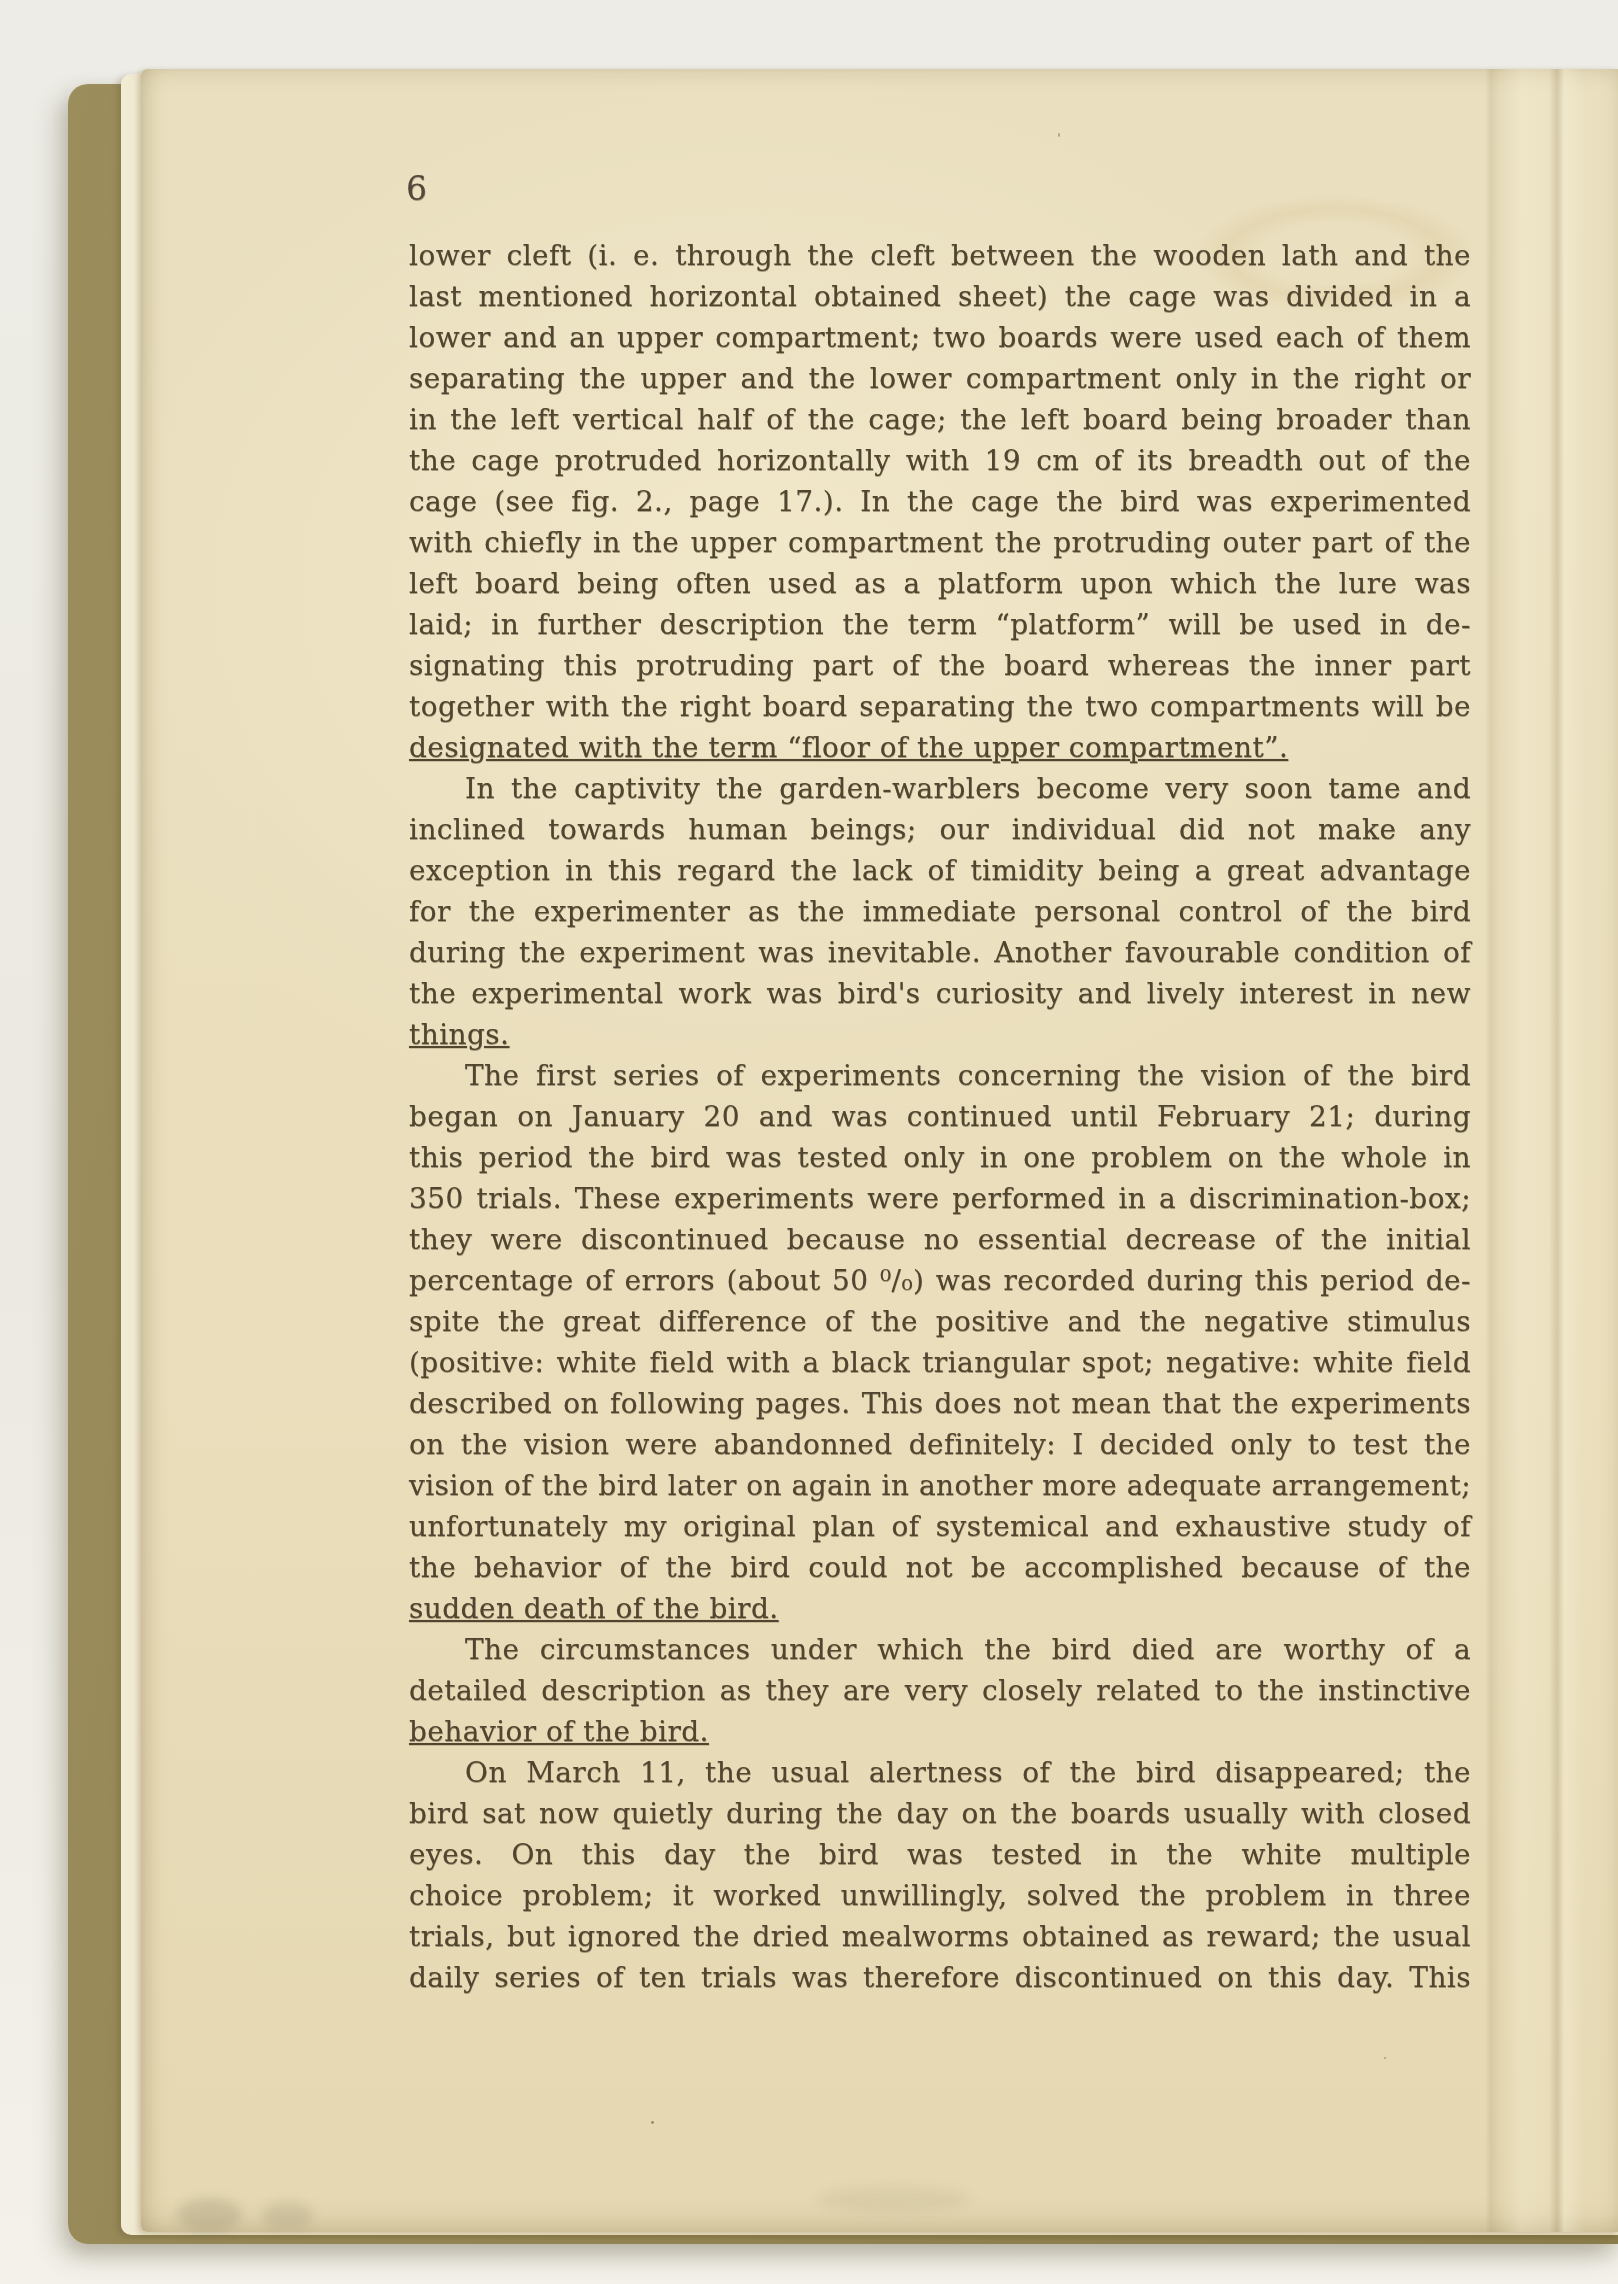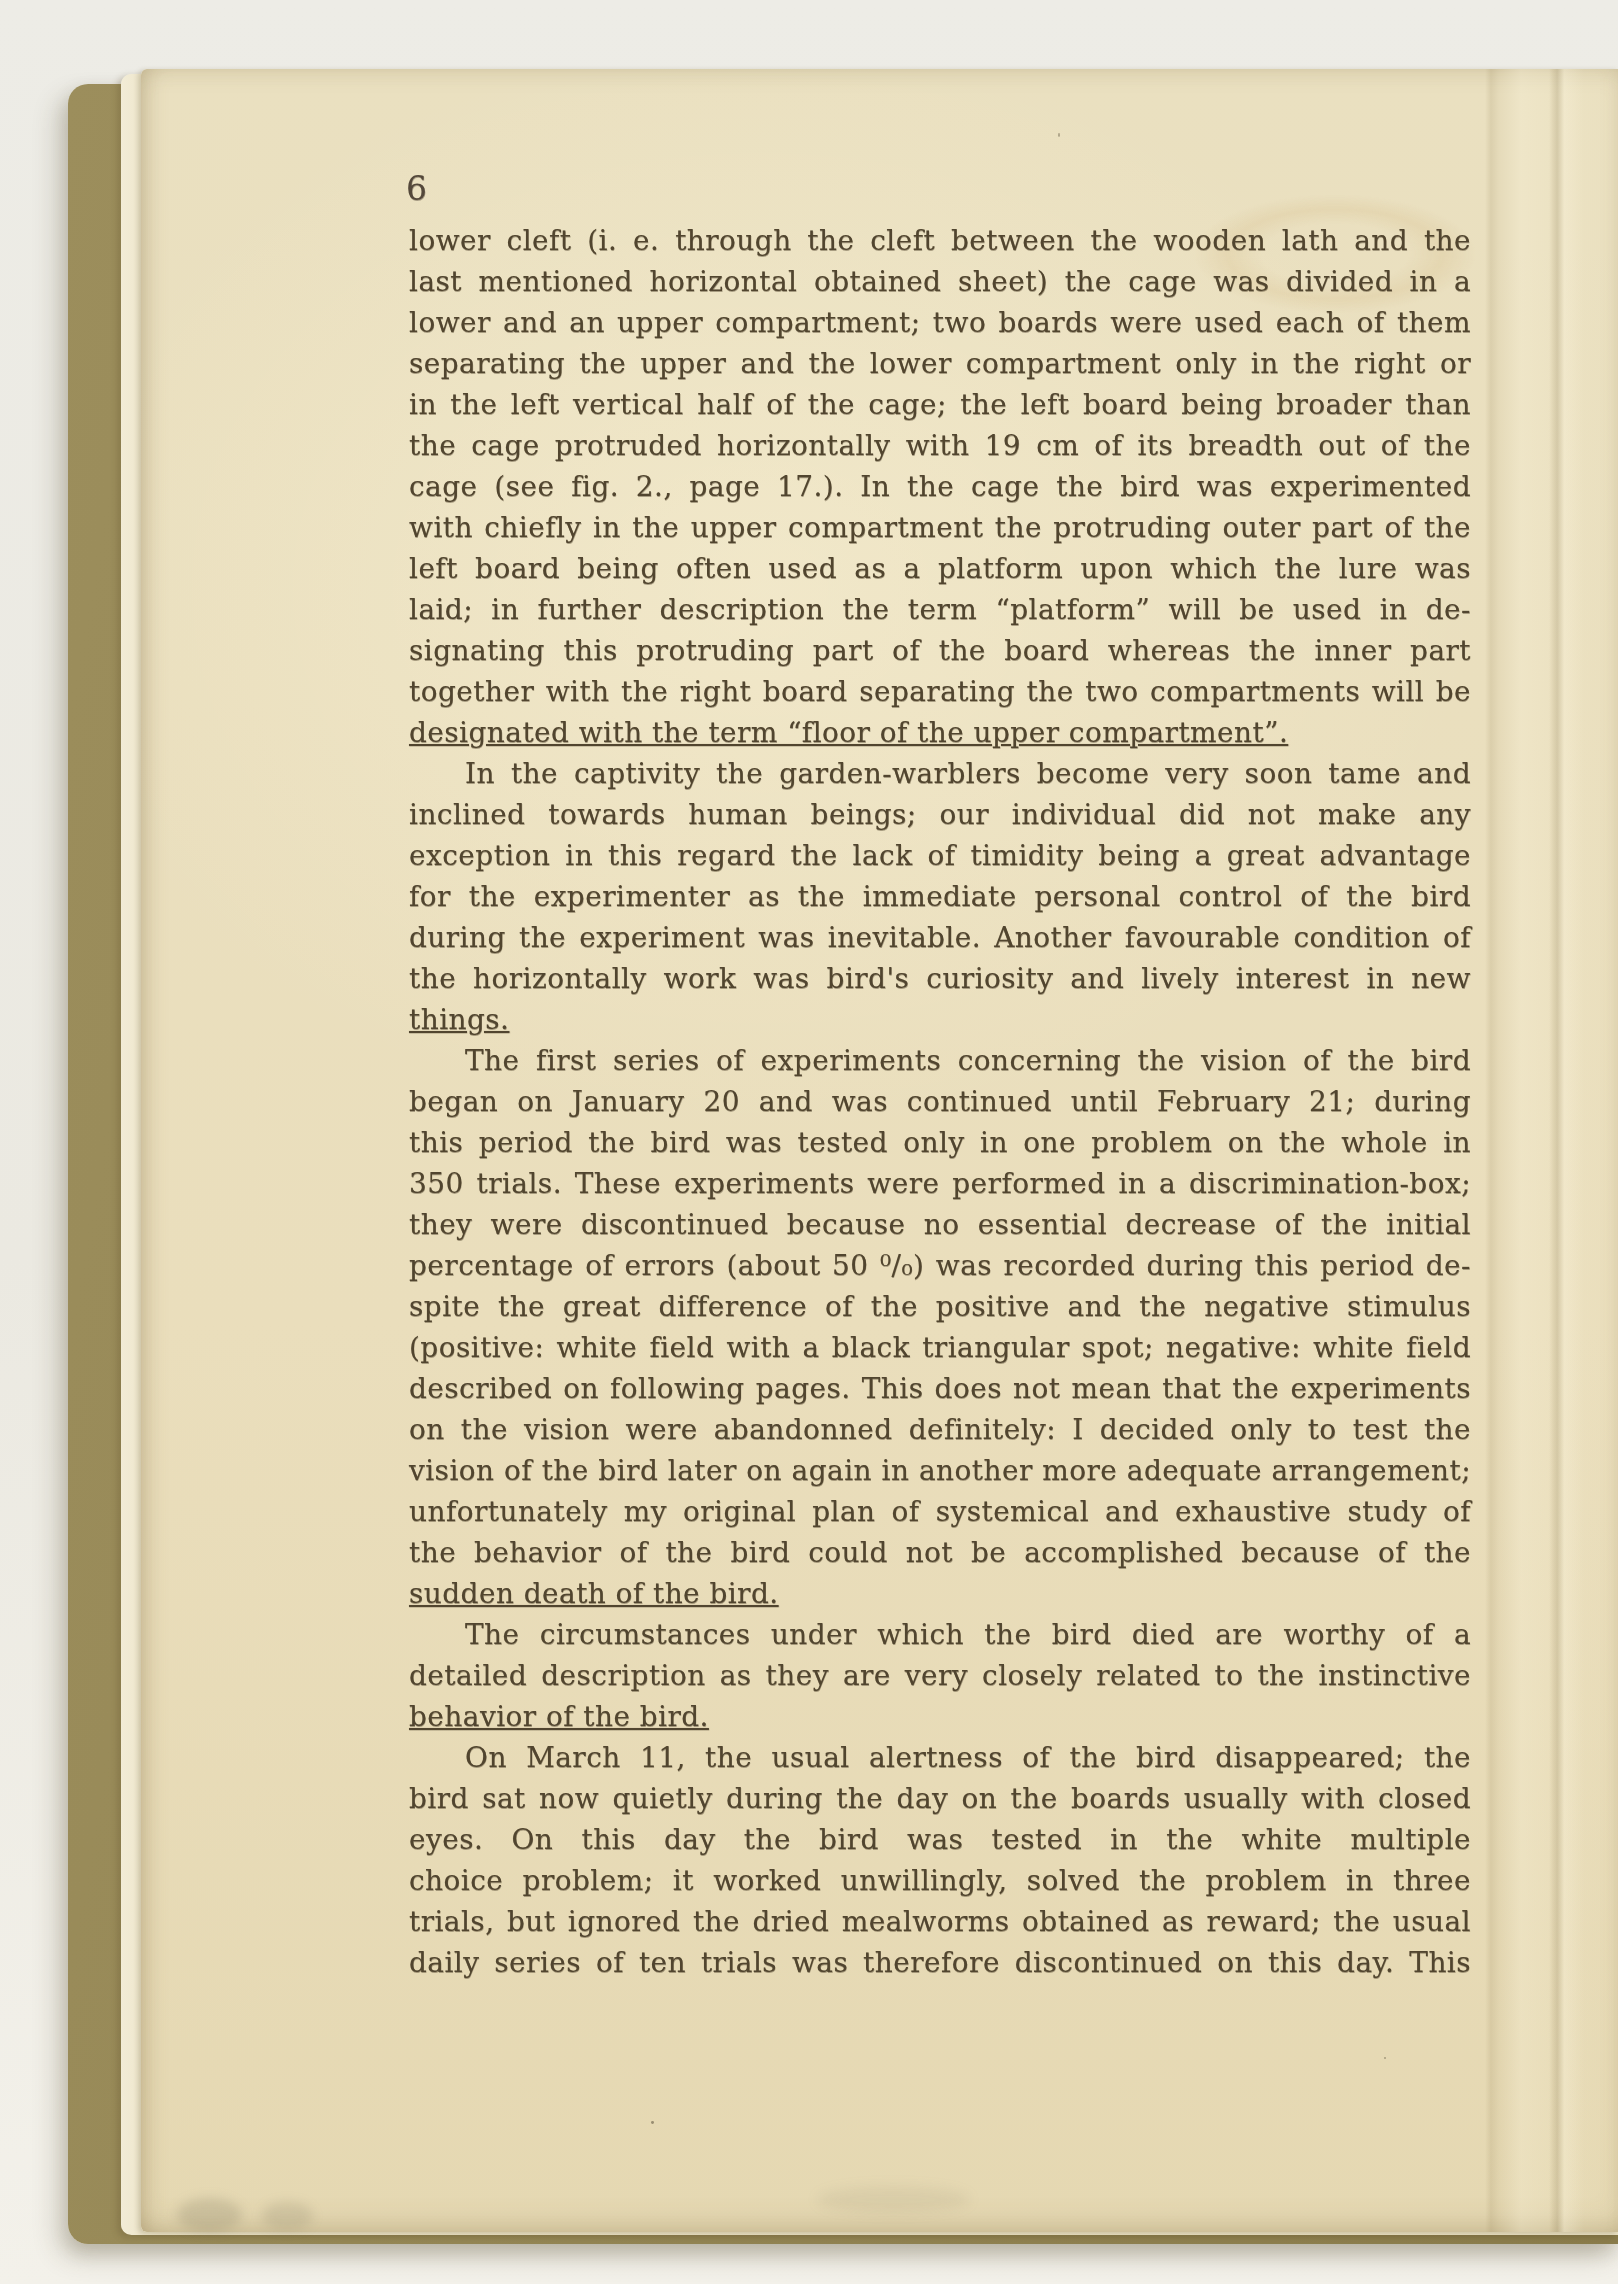--- a/index.html
+++ b/index.html
@@ -61,21 +61,21 @@
   .stain-b3{position:absolute;left:676px;top:2117px;width:153px;height:27px;border-radius:50%;
     background:rgba(130,116,84,.10);filter:blur(5.9px);}
   .speck1{position:absolute;left:510px;top:2052px;width:2.9px;height:2.9px;border-radius:50%;background:rgba(90,80,60,.55);}
   .speck2{position:absolute;left:1243px;top:1988px;width:2.4px;height:2.4px;border-radius:50%;background:rgba(90,80,60,.45);}
   .speck3{position:absolute;left:917px;top:64px;width:2.4px;height:3.5px;border-radius:50%;background:rgba(90,80,60,.40);}
   
   .pagenum{
     position:absolute;left:265px;top:103px;line-height:33px;font-size:33px;
     color:#54483a;text-shadow:0.4px 0.5px 0.6px rgba(84,72,58,.45);
   }
-  .textblock{position:absolute;left:268px;top:151px;width:1062px;}
+  .textblock{position:absolute;left:268px;top:166px;width:1062px;}
   .line{
     height:41px;line-height:41px;font-size:28px;color:#51452f;
     letter-spacing:.015em;white-space:normal;
     text-align:justify;text-align-last:justify;
     text-shadow:0.3px 0.5px 0.6px rgba(81,69,47,.45), -0.2px -0.2px 0.5px rgba(81,69,47,.22);
   }
   .line.endline{text-align-last:left;text-decoration:underline;}
   .line.indent{text-indent:56px;}
 </style>
 </head>
@@ -107,21 +107,21 @@
         <div class="line">left board being often used as a platform upon which the lure was</div>
         <div class="line">laid; in further description the term “platform” will be used in de-</div>
         <div class="line">signating this protruding part of the board whereas the inner part</div>
         <div class="line">together with the right board separating the two compartments will be</div>
         <div class="line endline">designated with the term “floor of the upper compartment”.</div>
         <div class="line indent">In the captivity the garden-warblers become very soon tame and</div>
         <div class="line">inclined towards human beings; our individual did not make any</div>
         <div class="line">exception in this regard the lack of timidity being a great advantage</div>
         <div class="line">for the experimenter as the immediate personal control of the bird</div>
         <div class="line">during the experiment was inevitable. Another favourable condition of</div>
-        <div class="line">the horizontally work was bird's curiosity and lively interest in new</div>
+        <div class="line">the experimental work was bird's curiosity and lively interest in new</div>
         <div class="line endline">things.</div>
         <div class="line indent">The first series of experiments concerning the vision of the bird</div>
         <div class="line">began on January 20 and was continued until February 21; during</div>
         <div class="line">this period the bird was tested only in one problem on the whole in</div>
         <div class="line">350 trials. These experiments were performed in a discrimination-box;</div>
         <div class="line">they were discontinued because no essential decrease of the initial</div>
         <div class="line">percentage of errors (about 50 ⁰/₀) was recorded during this period de-</div>
         <div class="line">spite the great difference of the positive and the negative stimulus</div>
         <div class="line">(positive: white field with a black triangular spot; negative: white field</div>
         <div class="line">described on following pages. This does not mean that the experiments</div>

